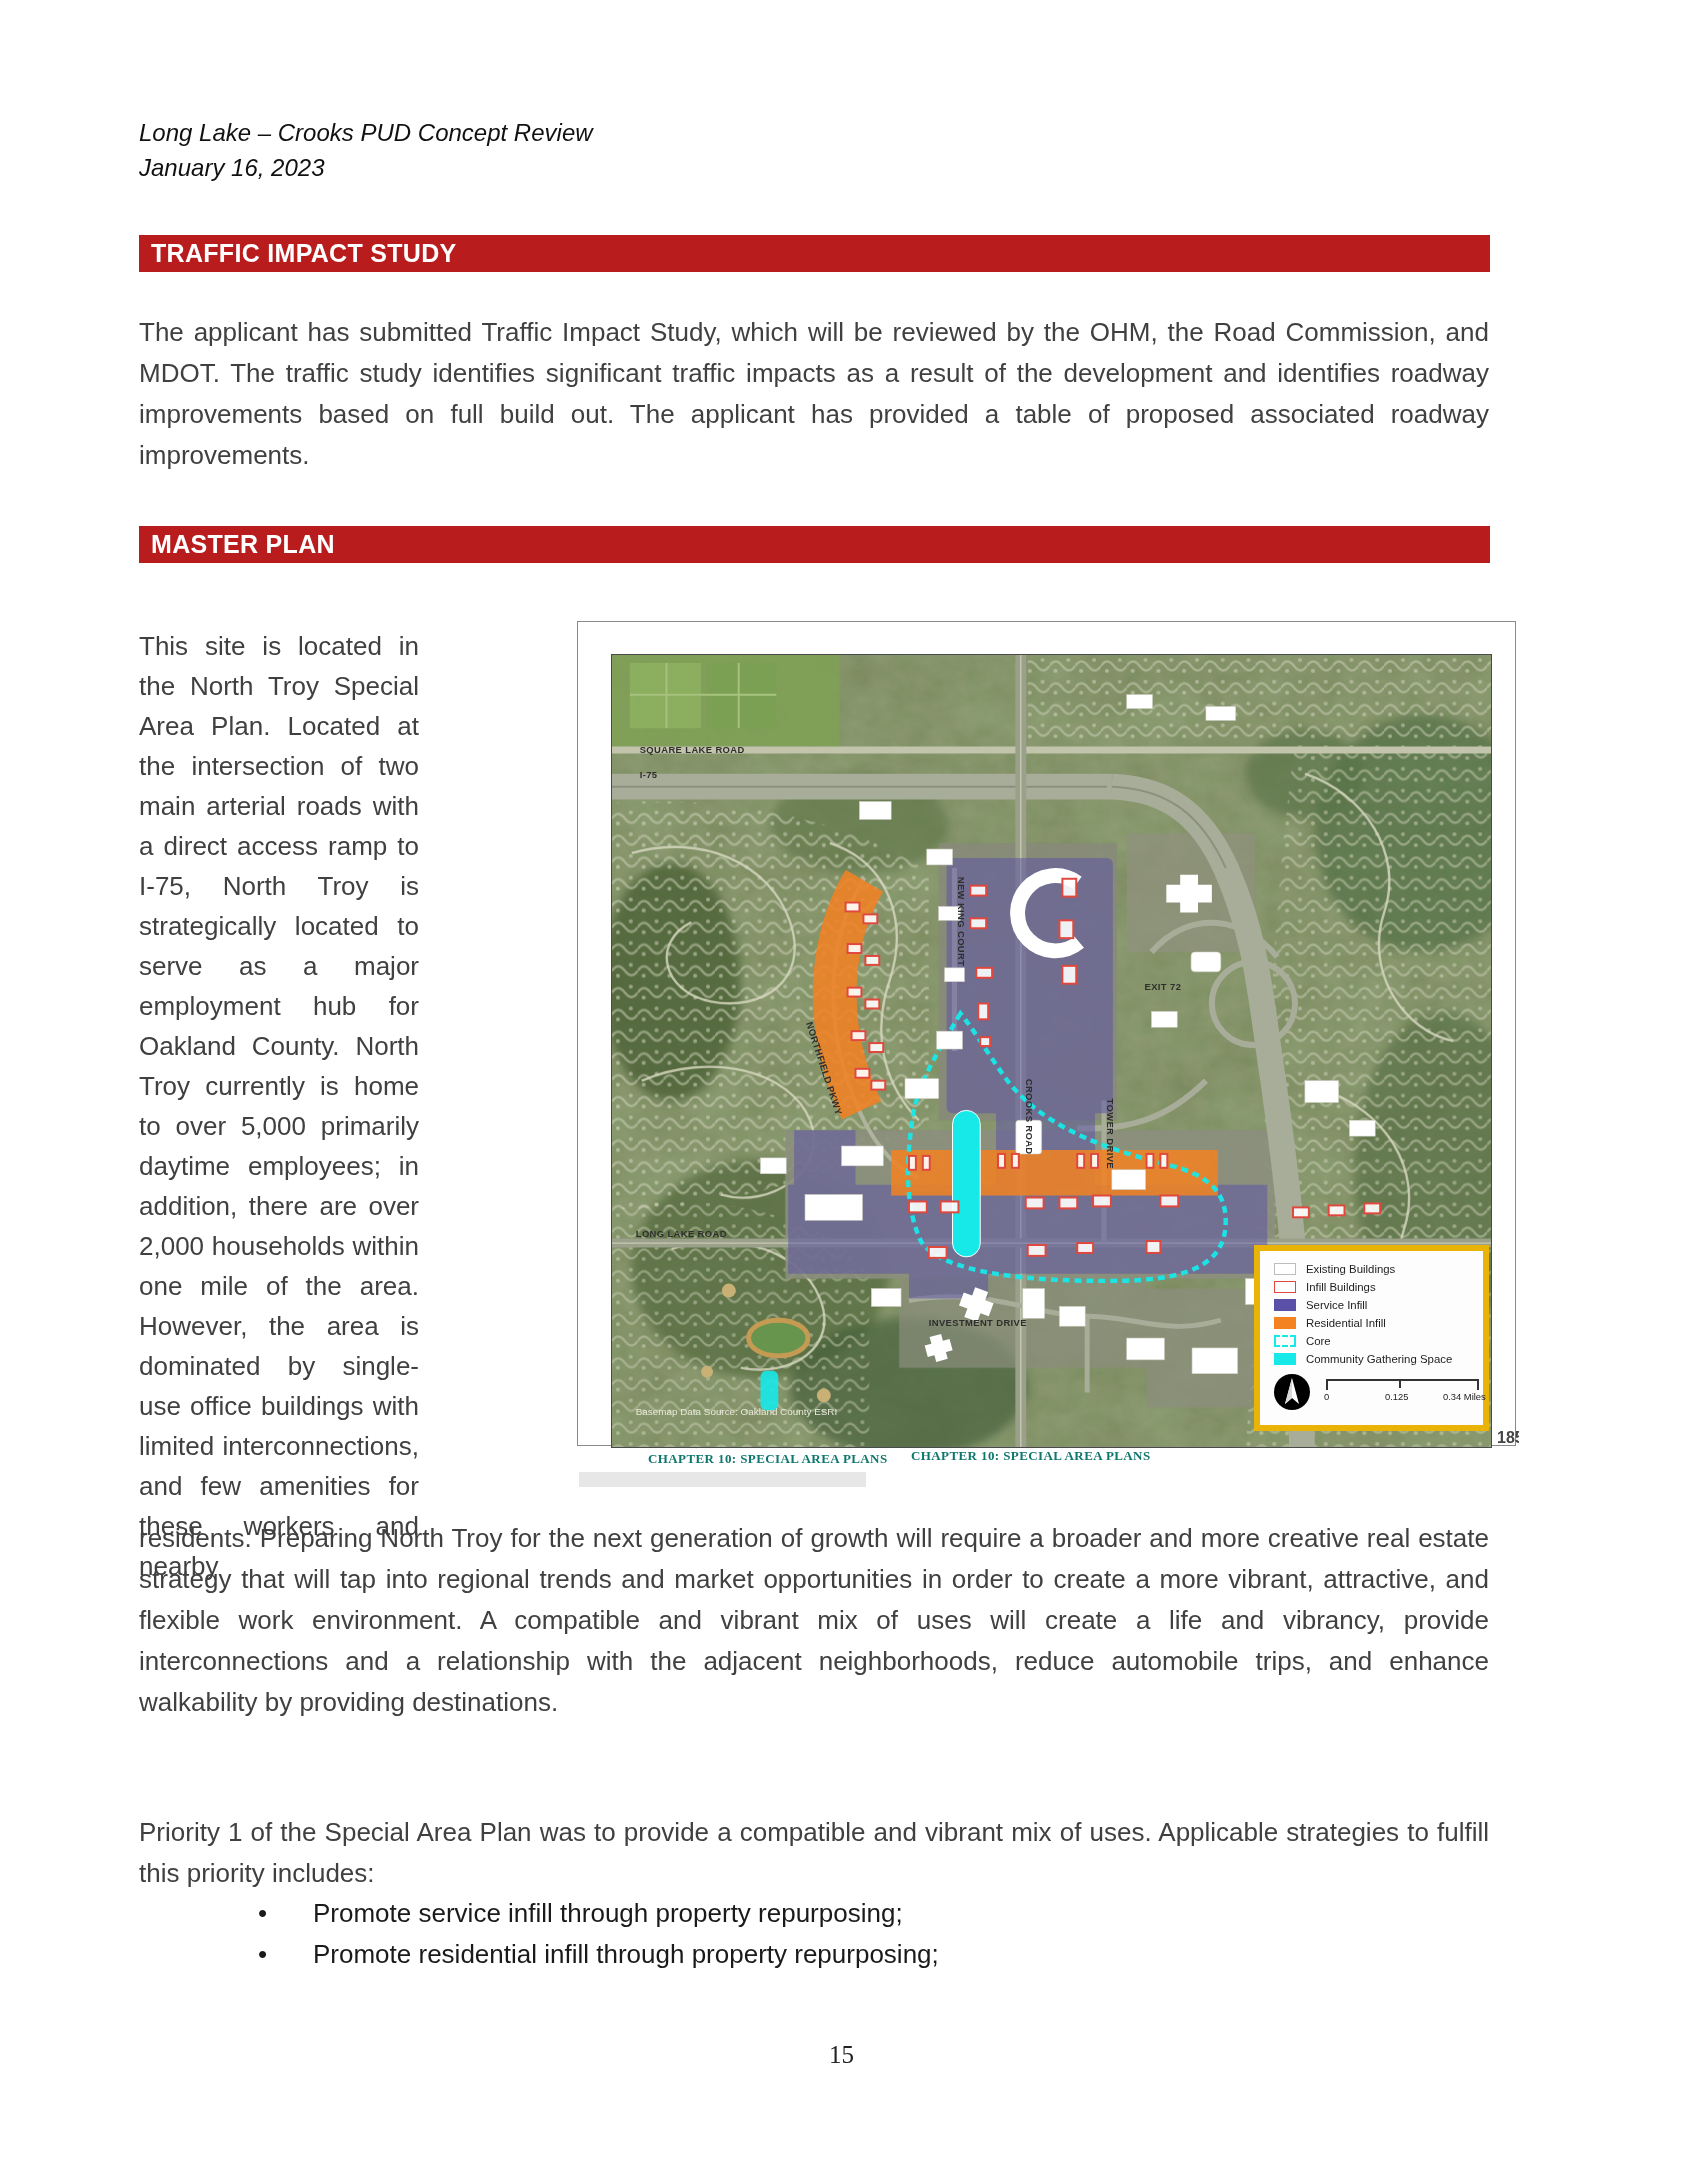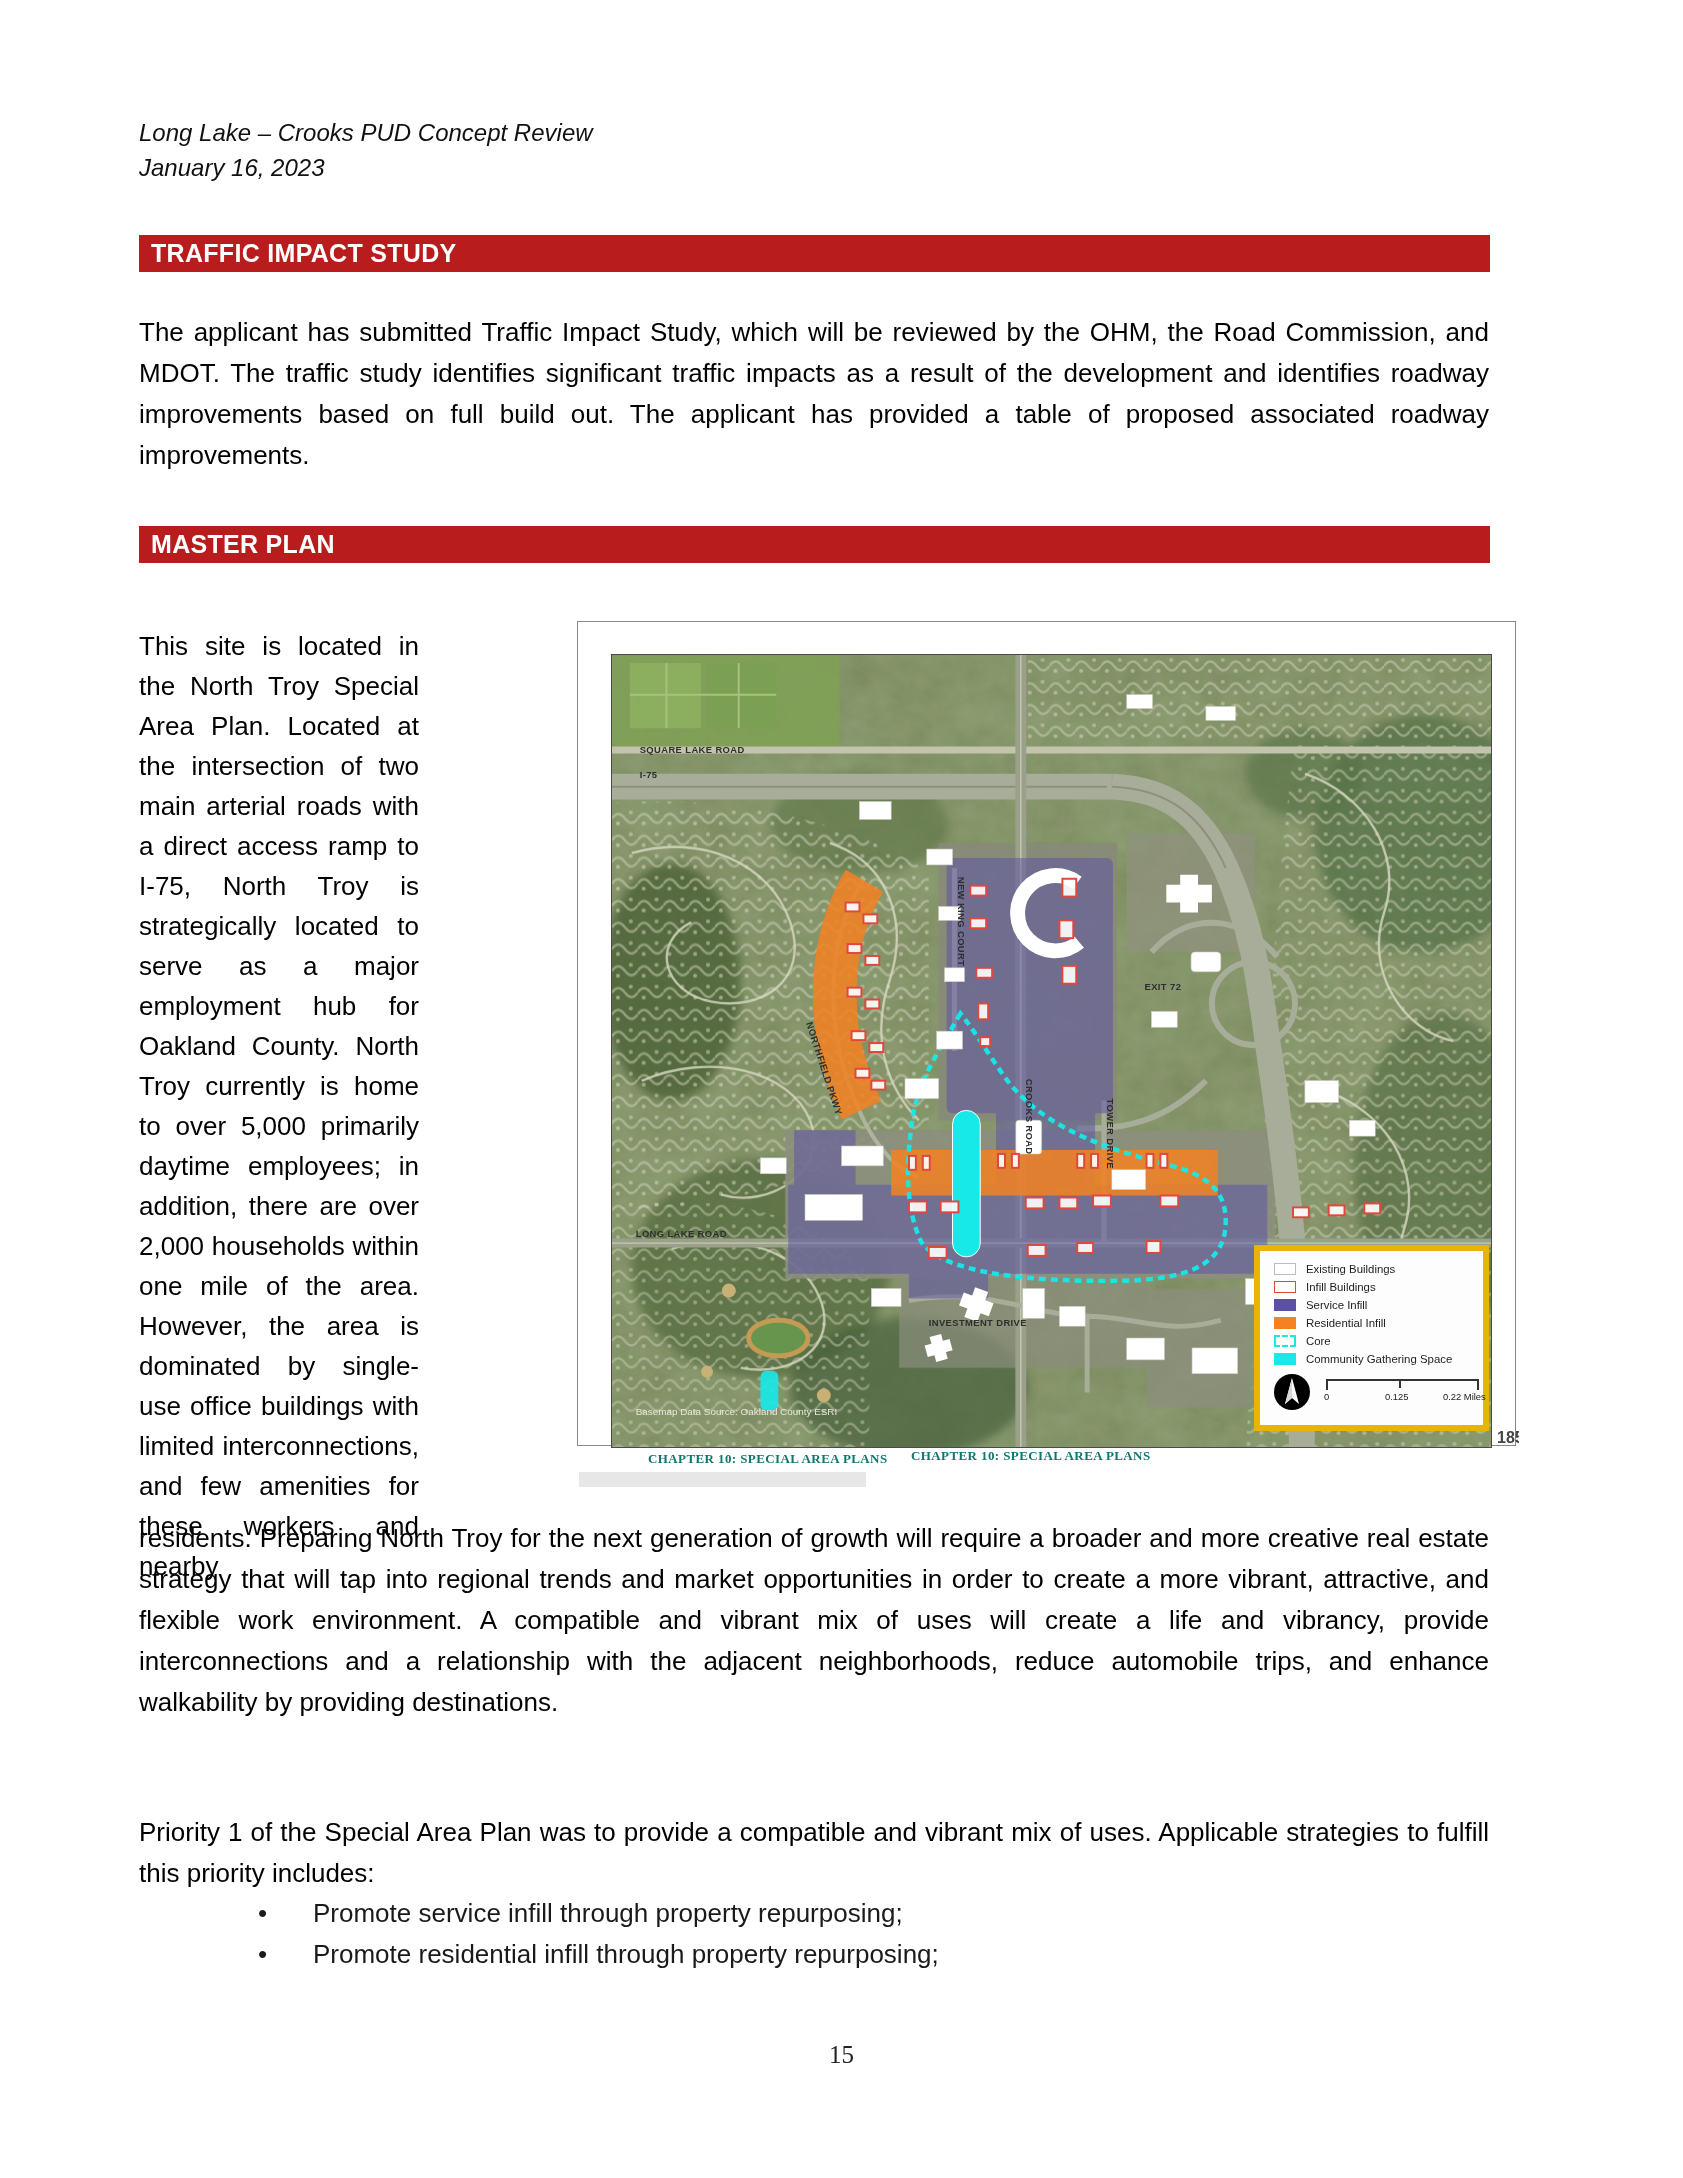--- a/index.html
+++ b/index.html
@@ -9,21 +9,21 @@
   
   #doc-header{left:139px;top:71px;width:693px;font-style:italic;font-size:24px;line-height:35px;color:#111;margin-top:44px;}
 
   
   .section-bar{left:139px;width:1339px;height:37px;background:#b91c1c;color:#fff;
     font-weight:bold;font-size:25px;line-height:37px;padding-left:12px;letter-spacing:0.3px;}
   #bar-traffic{top:235px;}
   #bar-master{top:526px;}
 
   
-  .body-text{font-size:26px;text-align:justify;color:#000000;}
+  .body-text{font-size:26px;text-align:justify;color:#404040;}
   #para-traffic{left:139px;top:312px;width:1350px;line-height:41px;}
   #para-col{left:139px;top:626px;width:280px;line-height:40px;}
   #para-full{left:139px;top:1518px;width:1350px;line-height:41px;}
   #para-priority{left:139px;top:1812px;width:1350px;line-height:41px;}
   #bullet-list{left:139px;top:1893px;width:1287px;}
   #bullet-list ul{margin:0;padding:0 0 0 119px;list-style:none;}
   #bullet-list li{font-size:26px;line-height:41px;position:relative;padding-left:55px;}
   #bullet-list li .dot{position:absolute;left:0;top:0;font-size:26px;}
 
   
@@ -299,21 +299,21 @@
         <svg width="36" height="36" viewBox="0 0 36 36">
           <path d="M18 4 L25 30 L18 24 L11 30 Z" fill="#ffffff"></path>
           <path d="M18 4 L18 24 L11 30 Z" fill="#d9d9d9"></path>
         </svg>
       </div>
       <div id="scalebar">
         <div class="bar"></div>
           <div class="midtick"></div>
         <span class="lbl l0">0</span>
         <span class="lbl l1">0.125</span>
-        <span class="lbl l2">0.22 Miles</span>
+        <span class="lbl l2">0.34 Miles</span>
       </div>
     </div>
   </div>
 </div>
 
 <div class="abs figure-caption" id="caption-left">CHAPTER 10: SPECIAL AREA PLANS</div>
 <div class="abs figure-caption" id="caption-right">CHAPTER 10: SPECIAL AREA PLANS</div>
 <div class="abs" id="source-page-num"><span>18</span><span class="clip">5</span></div>
 <div class="abs" id="gray-bar"></div>
 

